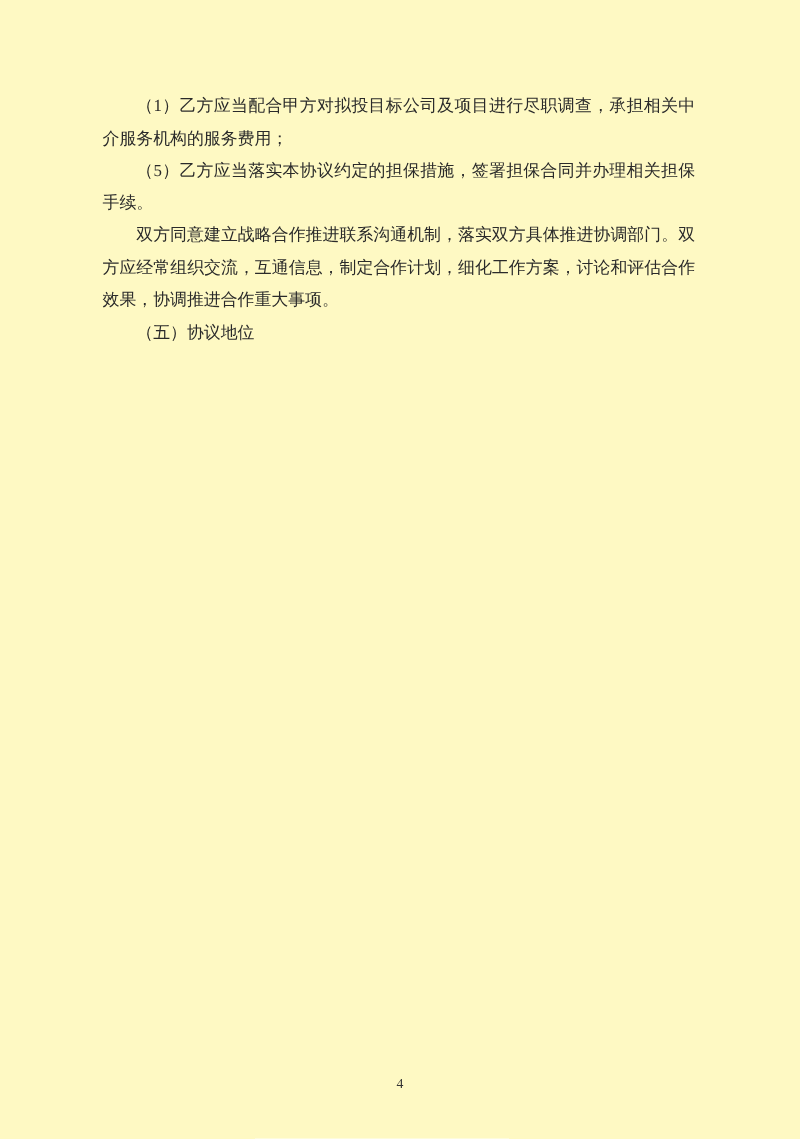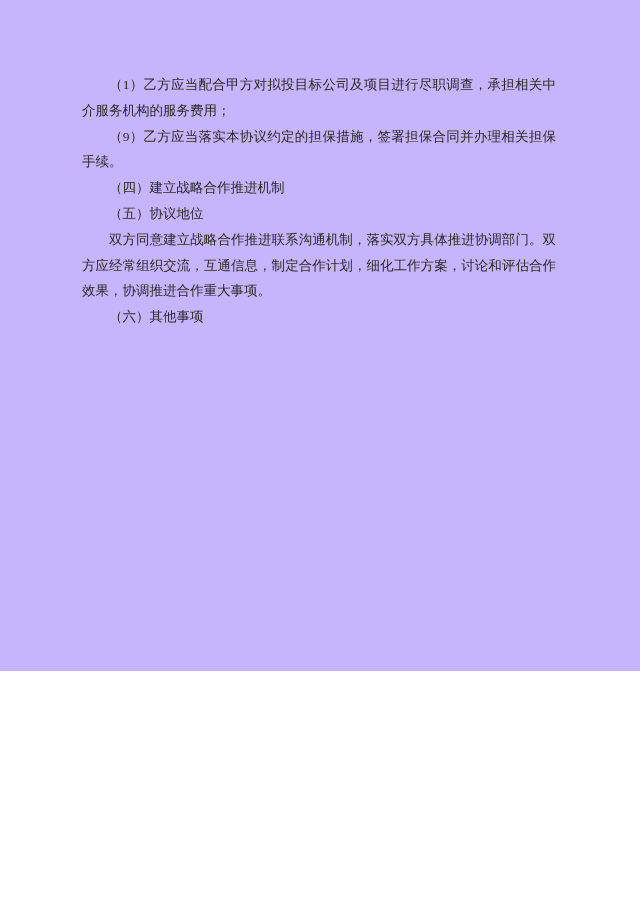--- a/index.html
+++ b/index.html
@@ -4,22 +4,22 @@
   <style>
     html, body {
       margin: 0;
       padding: 0;
       background: #ffffff;
       font-family: "Liberation Serif", "DejaVu Serif", serif;
     }
     .page {
       position: relative;
       width: 640px;
-      height: 671px;
-      background: #c4b5fd;
+      height: 911px;
+      background: #fef9c3;
       overflow: hidden;
     }
     .text-block {
       position: absolute;
       left: 82px;
       top: 72px;
       width: 474px;
       font-size: 13.5px;
       line-height: 25.8px;
       color: #2a2a2a;
@@ -42,20 +42,18 @@
       line-height: 16px;
       color: #333333;
     }
   </style>
 </head>
 <body>
 
 <div class="page">
   <div class="text-block">
     <p class="para">（1）乙方应当配合甲方对拟投目标公司及项目进行尽职调查，承担相关中介服务机构的服务费用；</p>
-    <p class="para">（9）乙方应当落实本协议约定的担保措施，签署担保合同并办理相关担保手续。</p>
-    <p class="para">（四）建立战略合作推进机制</p>
+    <p class="para">（5）乙方应当落实本协议约定的担保措施，签署担保合同并办理相关担保手续。</p>
+    <p class="para">双方同意建立战略合作推进联系沟通机制，落实双方具体推进协调部门。双方应经常组织交流，互通信息，制定合作计划，细化工作方案，讨论和评估合作效果，协调推进合作重大事项。</p>
     <p class="para">（五）协议地位</p>
-    <p class="para">双方同意建立战略合作推进联系沟通机制，落实双方具体推进协调部门。双方应经常组织交流，互通信息，制定合作计划，细化工作方案，讨论和评估合作效果，协调推进合作重大事项。</p>
-    <p class="para">（六）其他事项</p>
   </div>
   <div class="page-footer">4</div>
 </div>
 
 </body></html>

